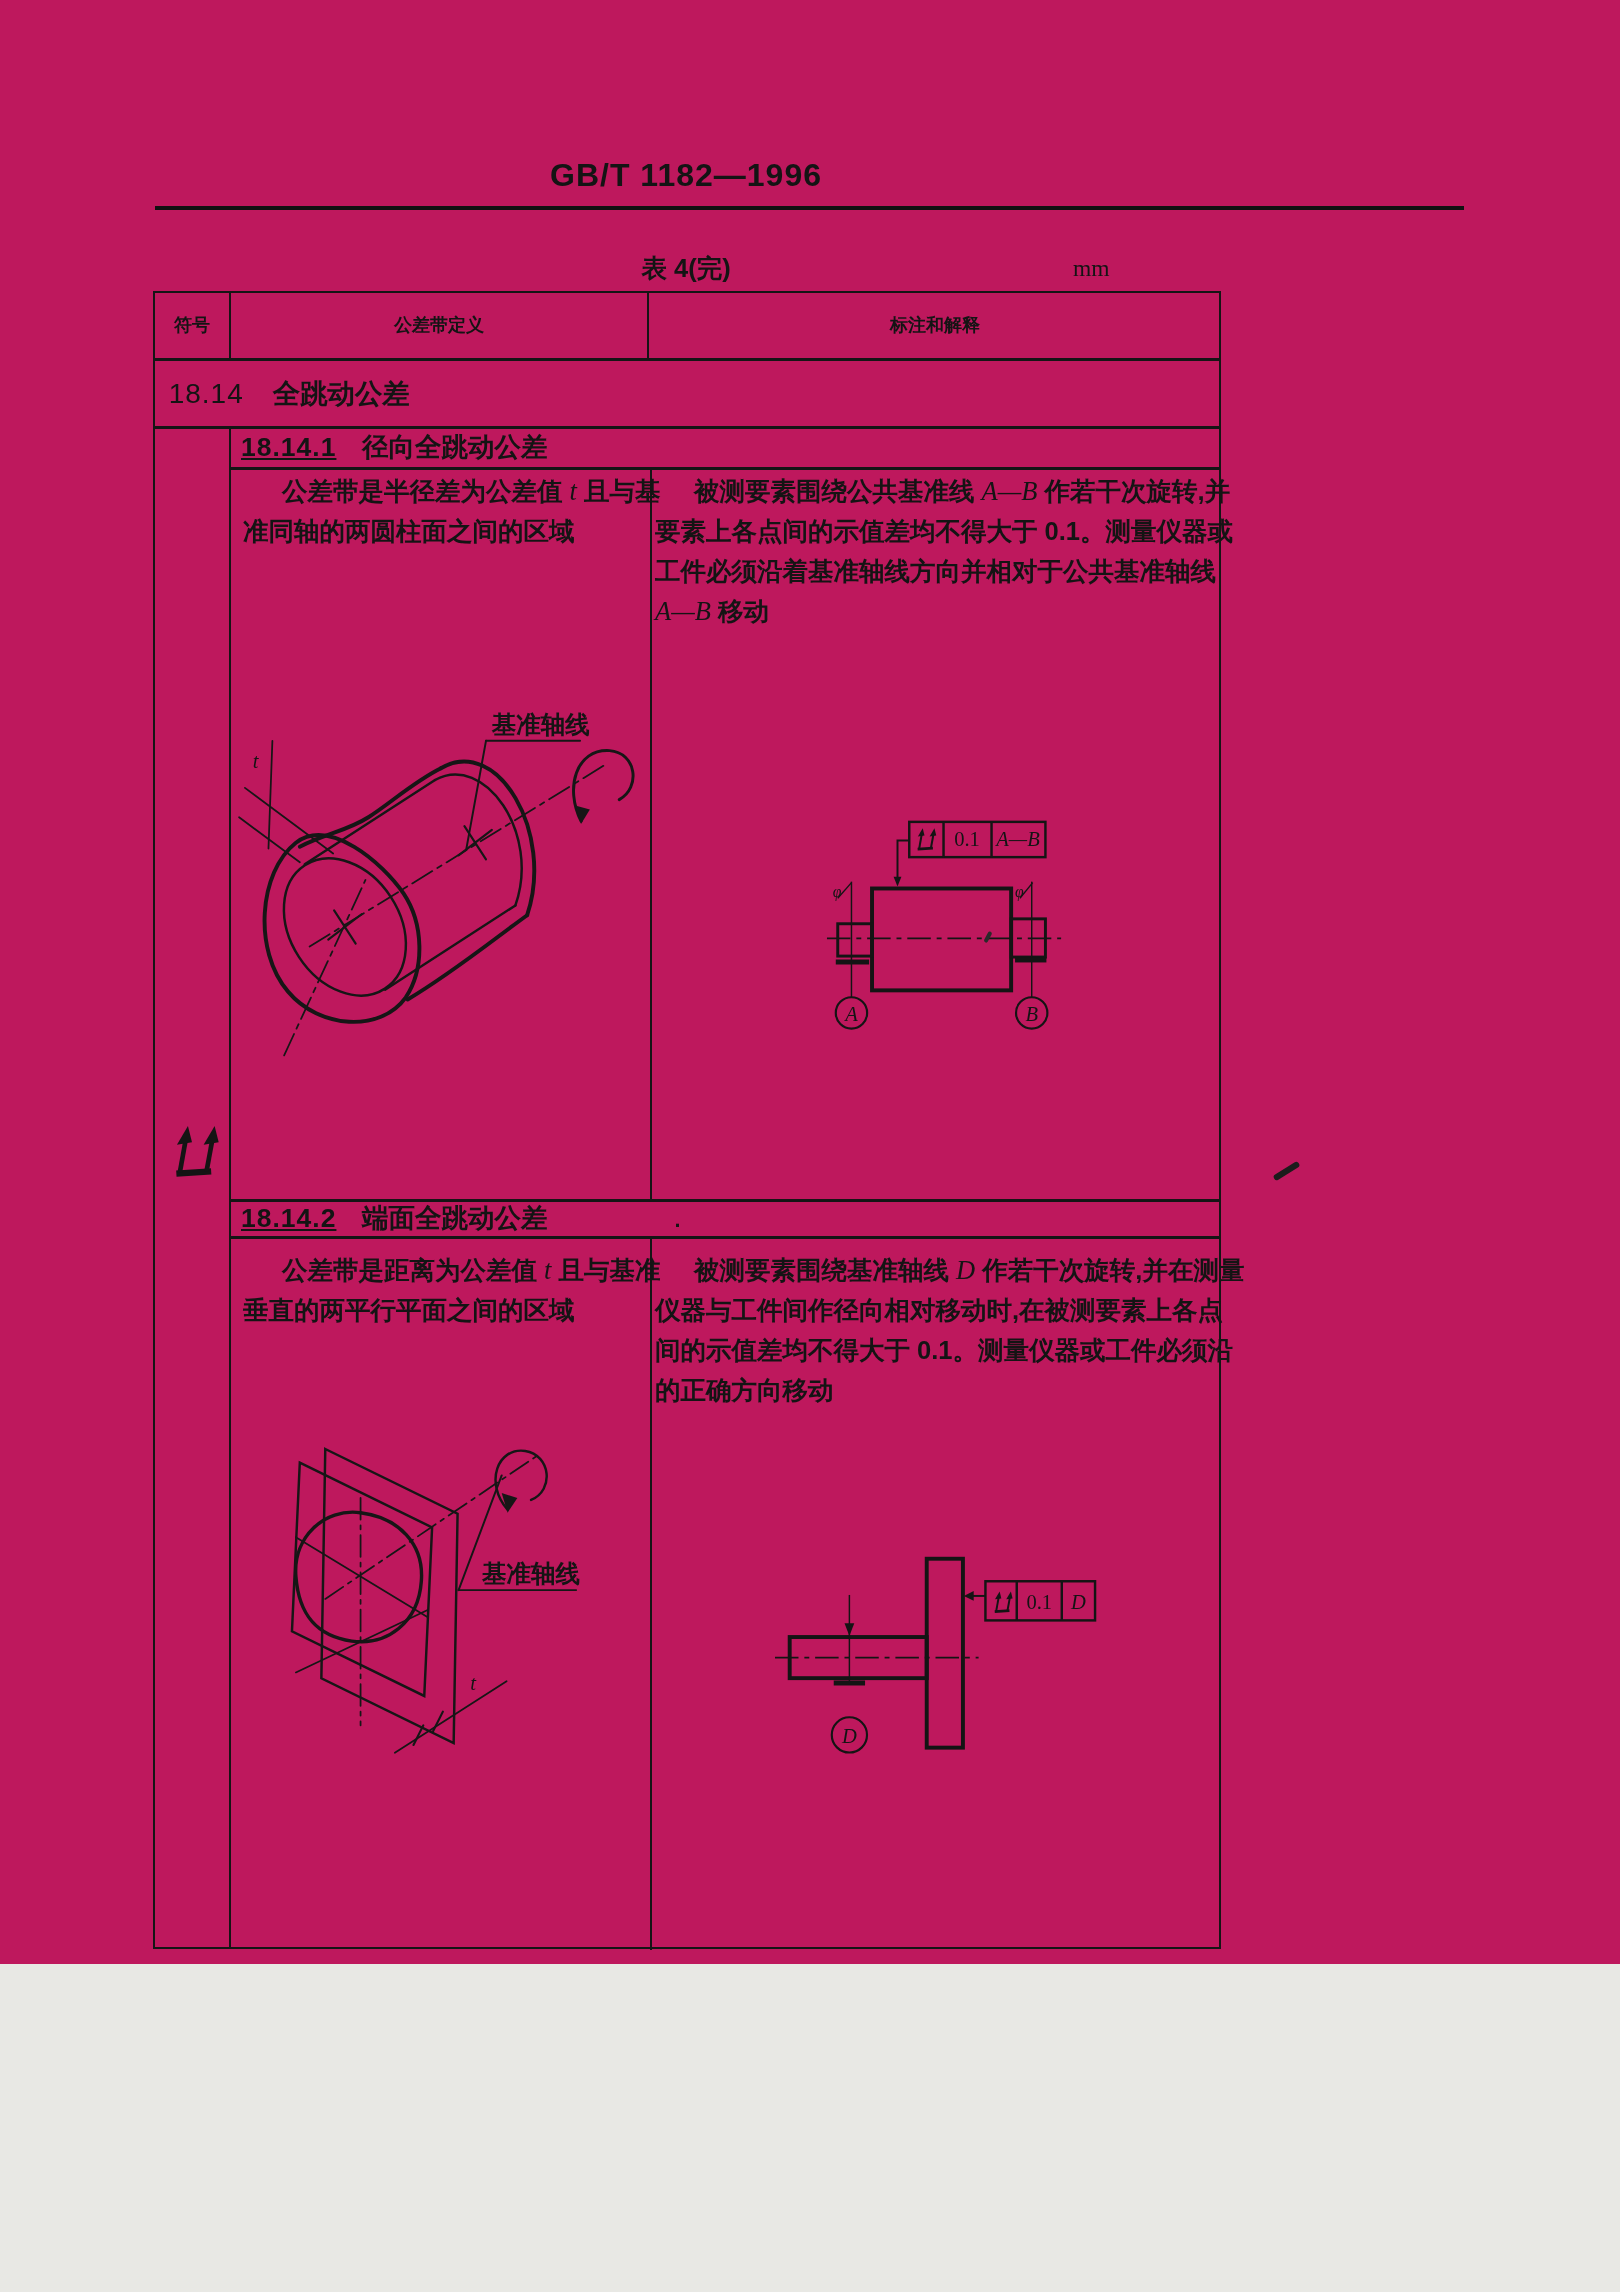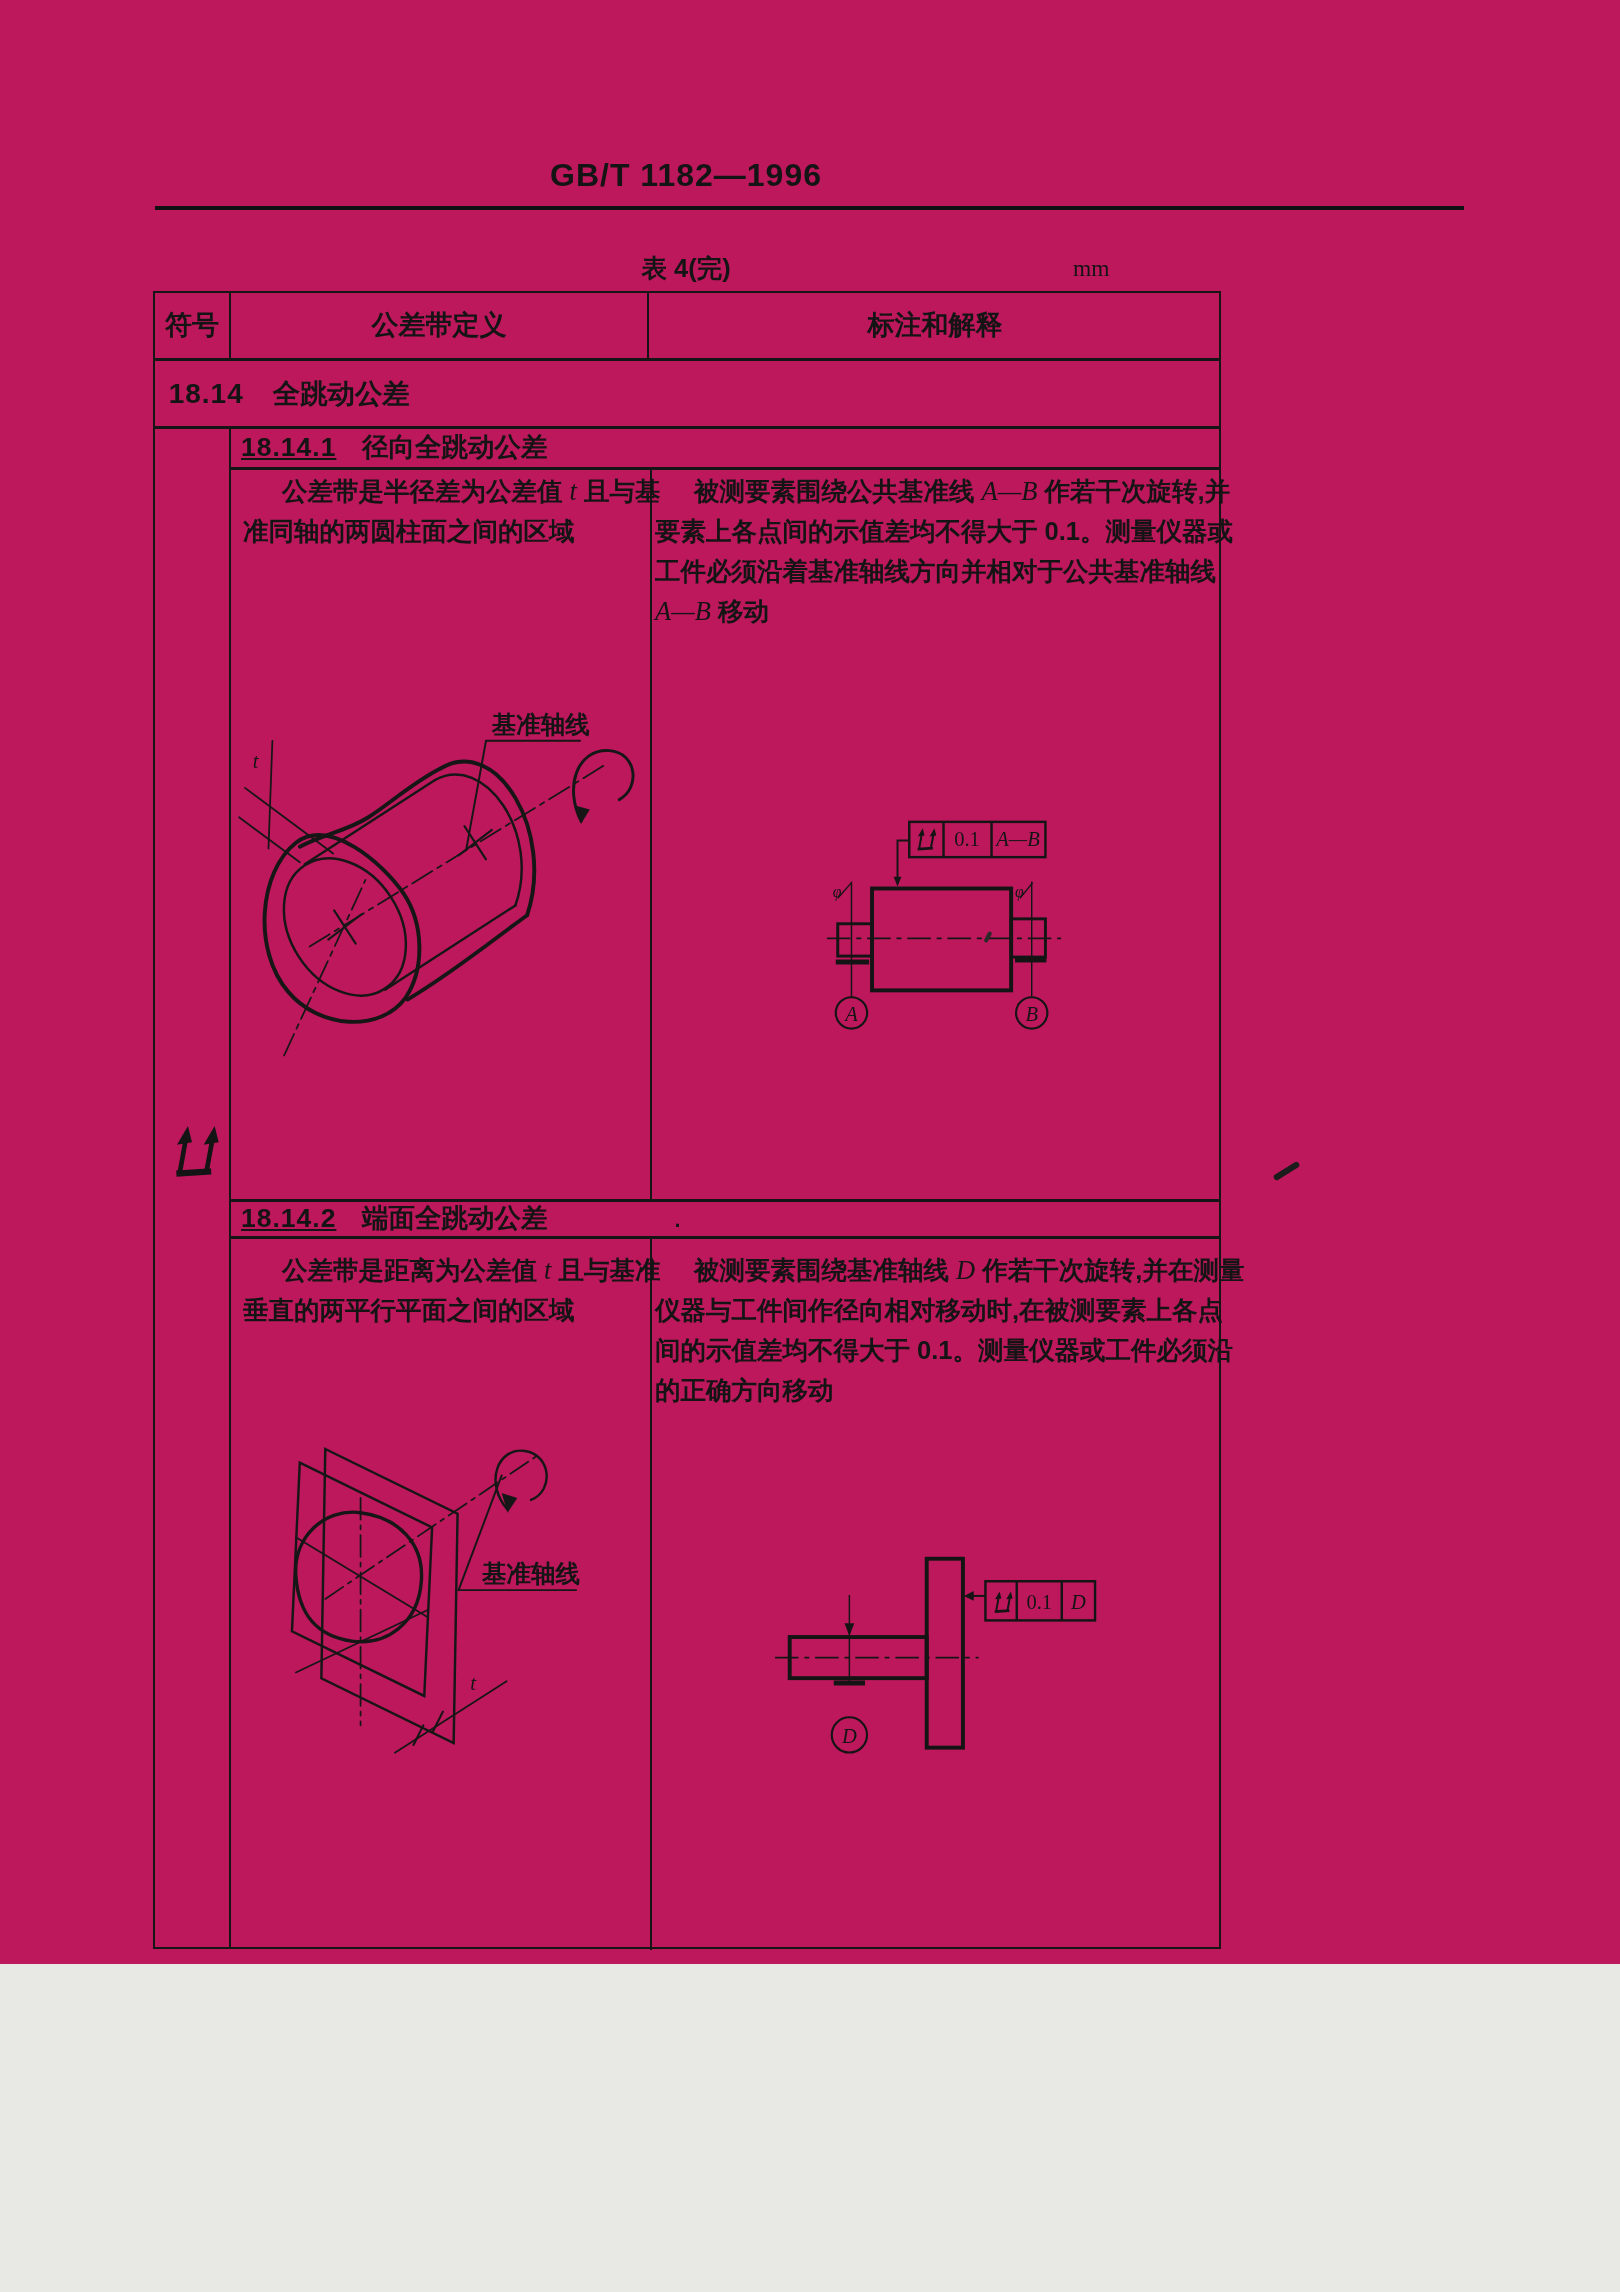--- a/index.html
+++ b/index.html
@@ -12,23 +12,23 @@
   .caption{position:absolute;left:392px;top:251px;width:588px;text-align:center;
            font-size:25.5px;font-weight:bold;}
   .unit{position:absolute;left:1073px;top:255px;font-size:23.5px;
         font-family:"Liberation Serif","DejaVu Serif",serif;}
   
   .tbl-outer{position:absolute;left:153px;top:291px;width:1068px;height:1658px;
              border:2.9px solid #151515;box-sizing:border-box;}
   .hl{position:absolute;height:2.9px;background:#151515;}
   .vl{position:absolute;width:2px;background:#151515;}
   .th{position:absolute;top:292px;height:67px;line-height:67px;text-align:center;
-      font-size:27px;font-weight:bold;}
+      font-size:18px;font-weight:bold;}
   .secrow{position:absolute;left:153px;top:361px;width:1068px;height:65px;line-height:65px;}
-  .secnum{margin-left:15.7px;font-size:28px;font-weight:bold;letter-spacing:1px;}
+  .secnum{margin-left:15.7px;font-size:28px;font-weight:normal;letter-spacing:1px;}
   .sectitle{margin-left:29px;font-size:27.4px;font-weight:bold;}
   .subhead{position:absolute;height:39px;line-height:39px;}
   .subnum{font-size:26.5px;font-weight:bold;letter-spacing:1px;text-decoration:underline;}
   .subtitle{margin-left:25.5px;font-size:26.5px;font-weight:bold;}
   .suffix{margin-left:127px;font-size:21.6px;font-weight:bold;}
   .tblock{position:absolute;}
   .tl{white-space:nowrap;height:40px;line-height:40px;font-size:25.5px;font-weight:bold;}
   .ind{padding-left:39px;}
   .v{font-family:"Liberation Serif","DejaVu Serif",serif;font-style:italic;
      font-weight:normal;font-size:26.5px;}

